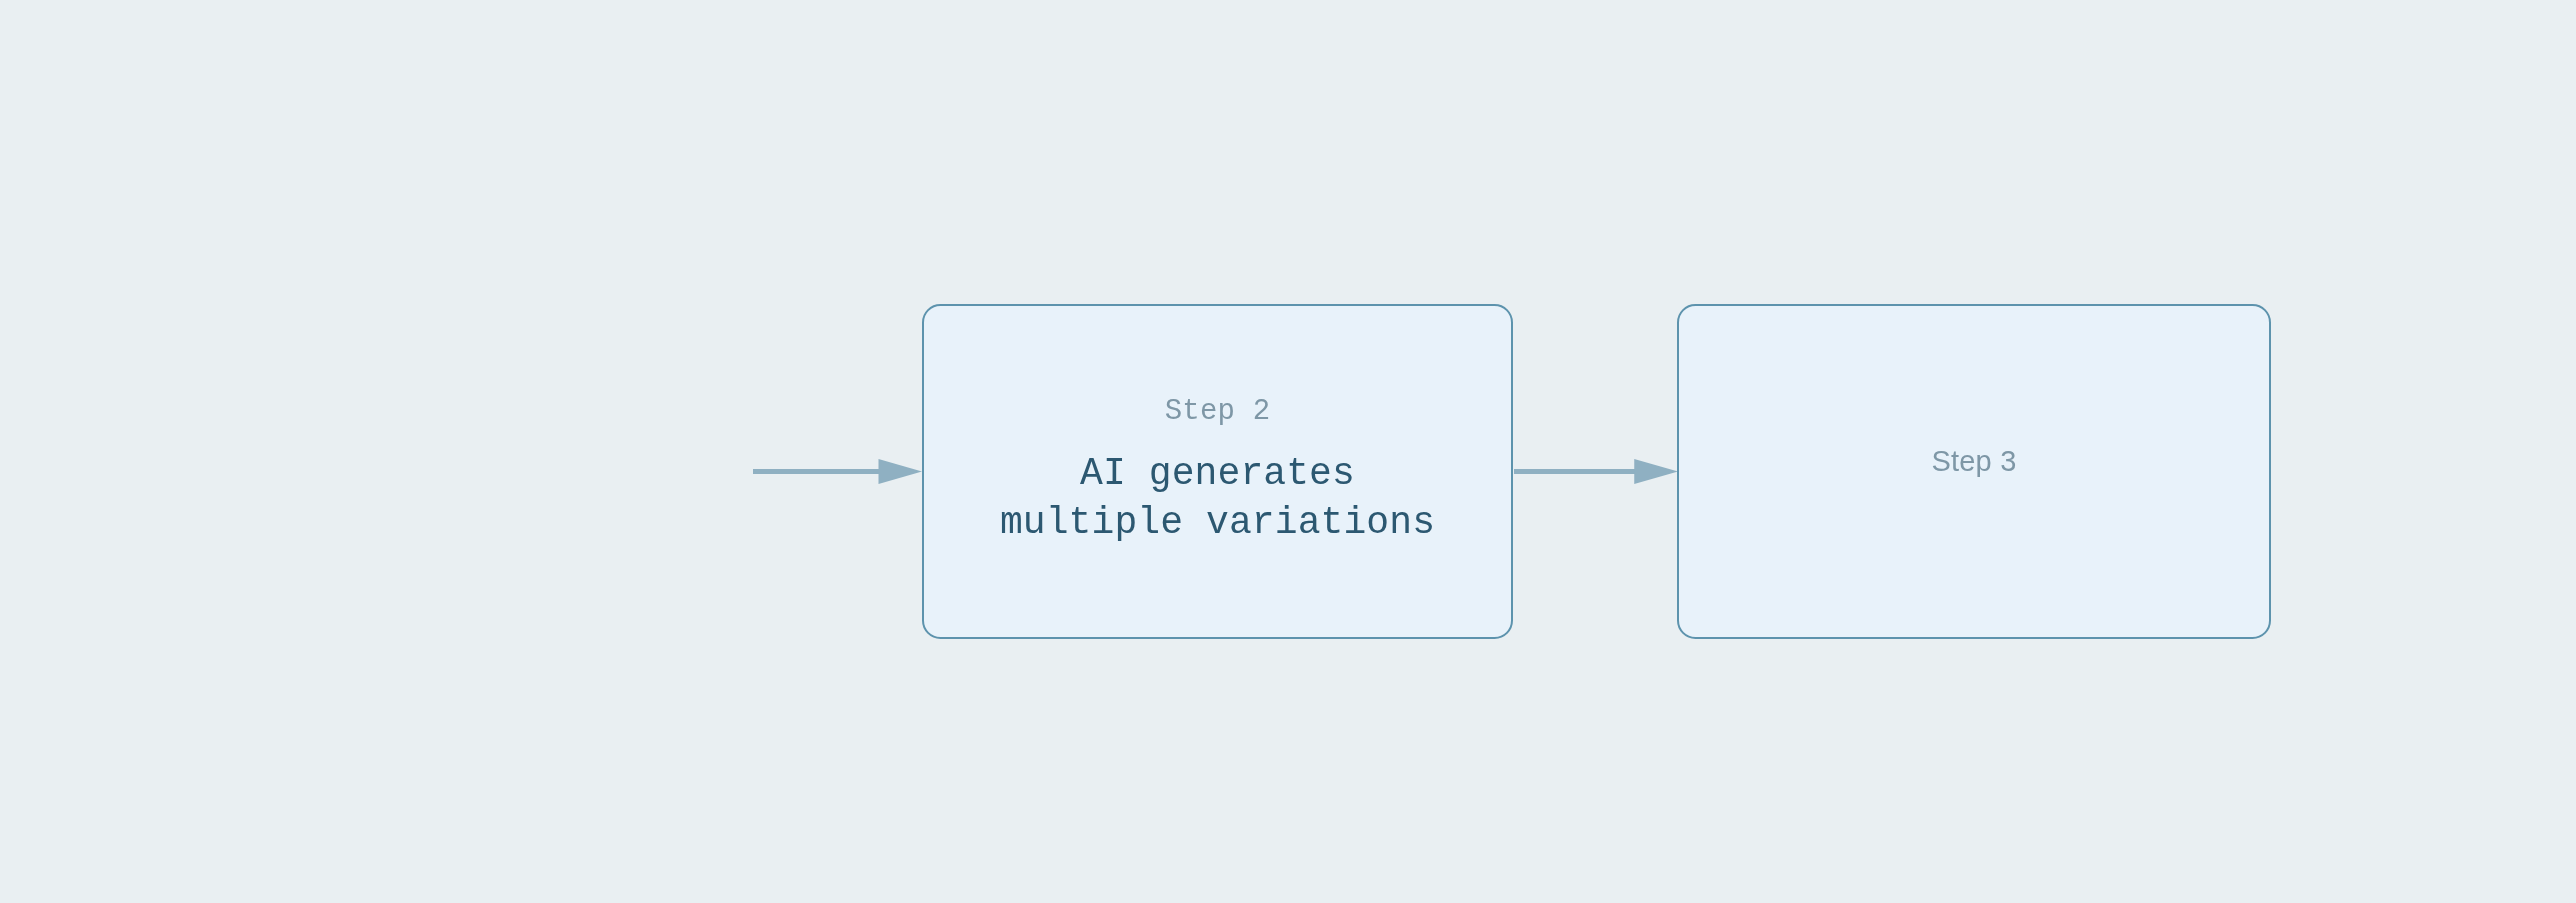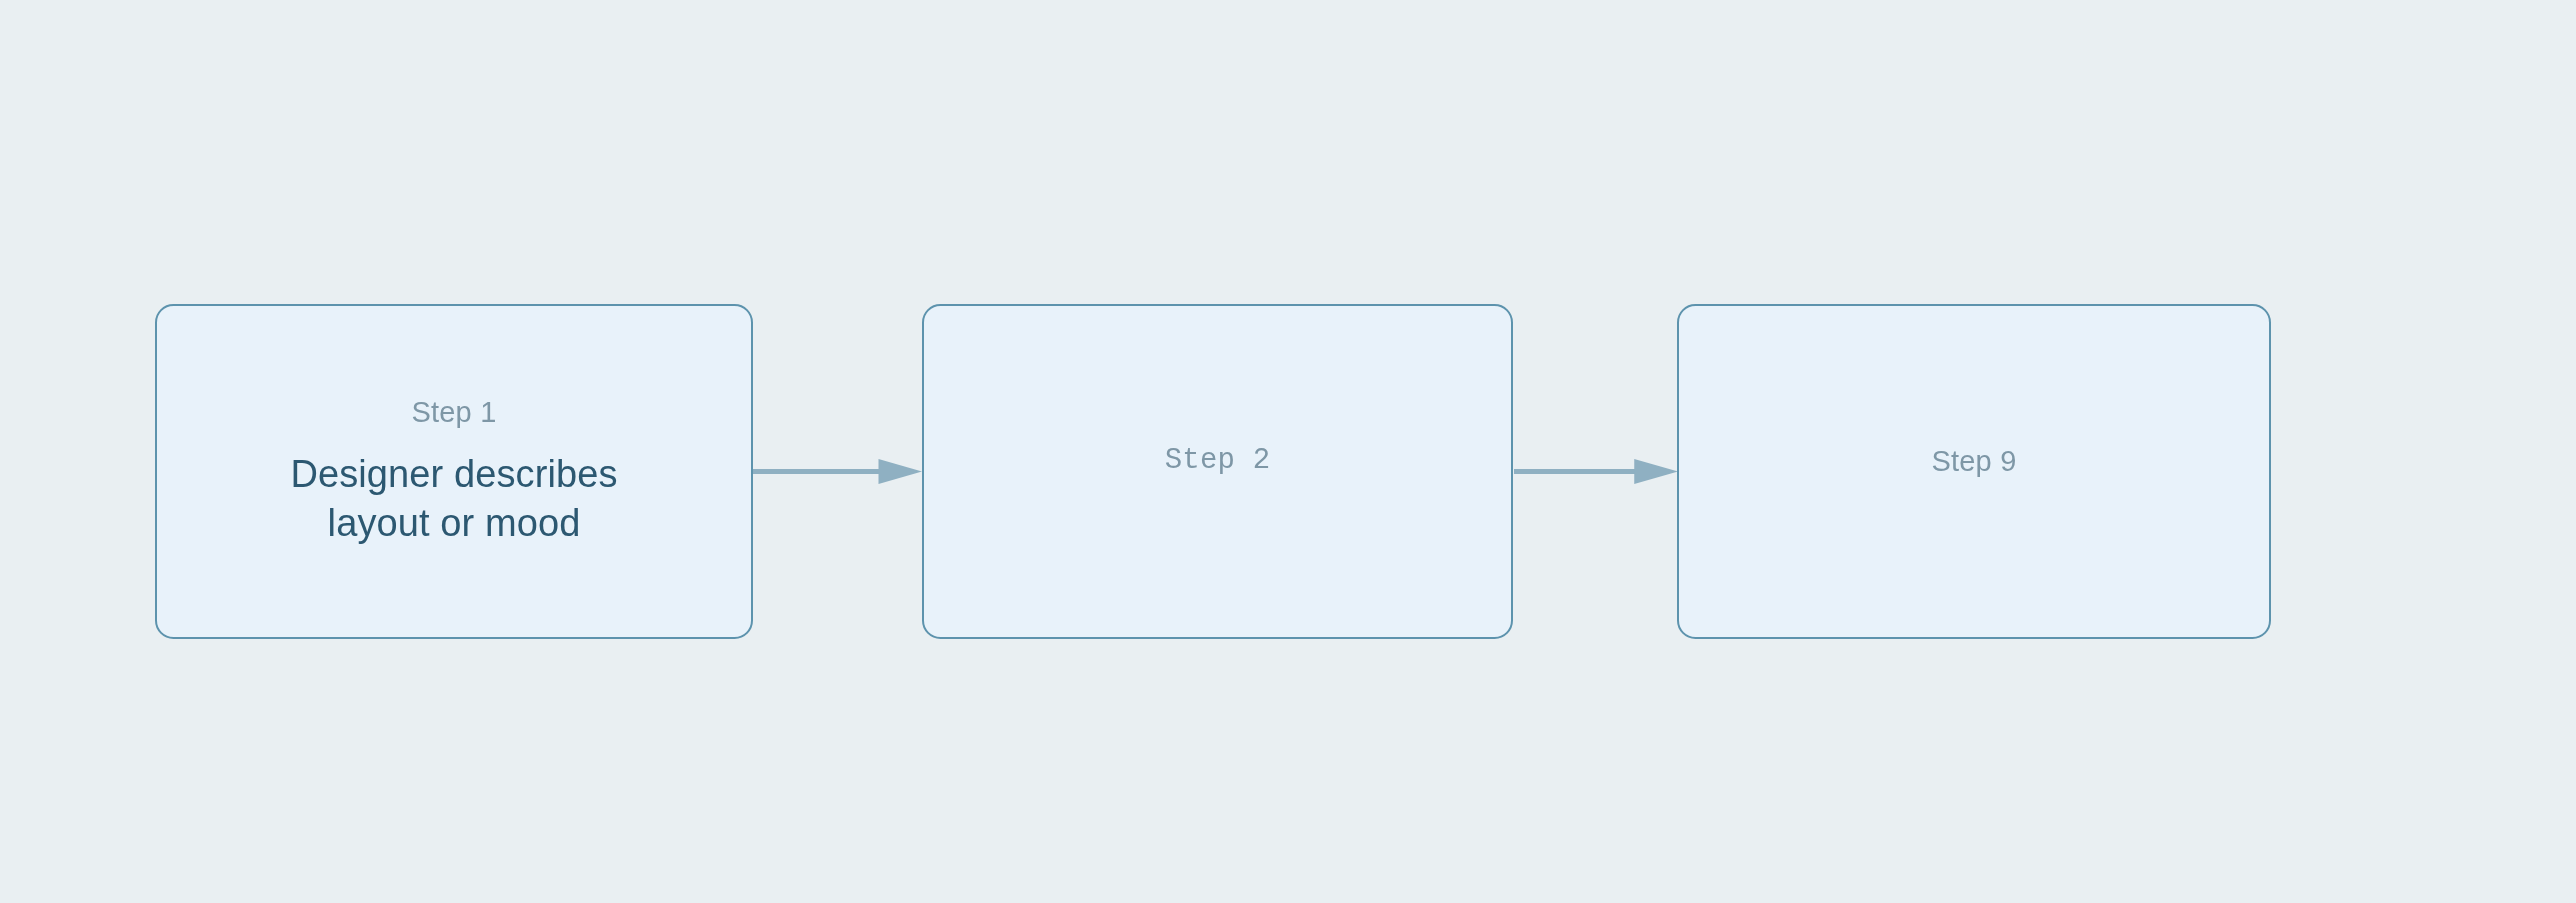--- a/index.html
+++ b/index.html
@@ -72,42 +72,39 @@
     display: block;
     width: 100%;
     height: 100%;
   }
 </style>
 </head>
 <body>
 
 <div id="diagram-canvas">
 
-  <div class="step-box step-box-1">
-    <div class="step-label">Step 1</div>
-    <div class="step-body">Designer describes
-layout or mood</div>
-  </div>
 
   <div class="arrow-connector arrow-connector-1">
     <svg viewBox="0 0 202 42" preserveAspectRatio="none">
       <line x1="0" y1="21" x2="160" y2="21" stroke="#8fb0c2" stroke-width="6"></line>
       <polygon points="150,6 202,21 150,36" fill="#8fb0c2"></polygon>
     </svg>
   </div>
 
   <div class="step-box step-box-2">
     <div class="step-label">Step 2</div>
+    <div class="step-body">AI generates
+multiple variations</div>
   </div>
 
   <div class="arrow-connector arrow-connector-2">
     <svg viewBox="0 0 195 42" preserveAspectRatio="none">
       <line x1="0" y1="21" x2="153" y2="21" stroke="#8fb0c2" stroke-width="6"></line>
       <polygon points="143,6 195,21 143,36" fill="#8fb0c2"></polygon>
     </svg>
   </div>
 
   <div class="step-box step-box-3">
-    <div class="step-label">Step 9</div>
+    <div class="step-label">Step 3</div>
   </div>
 
 </div>
 
 
 </body></html>

